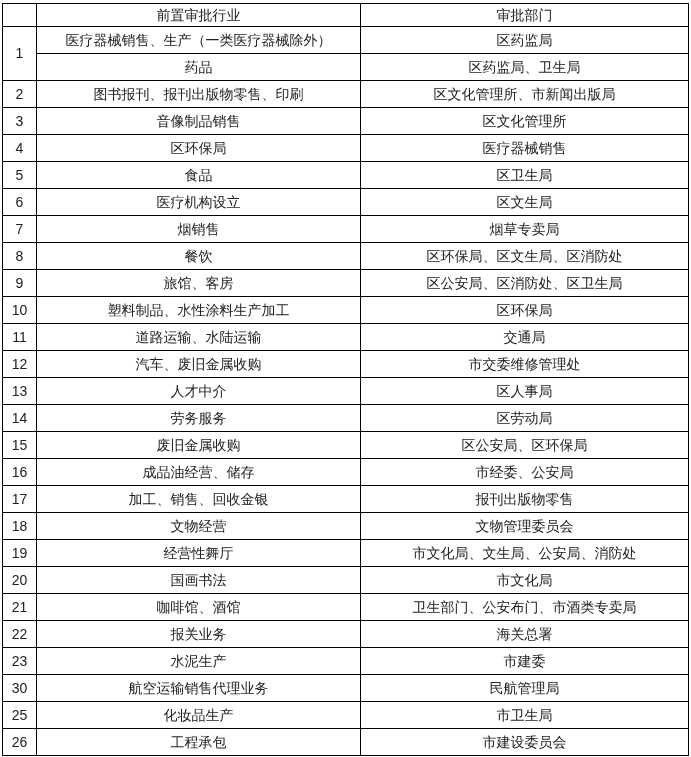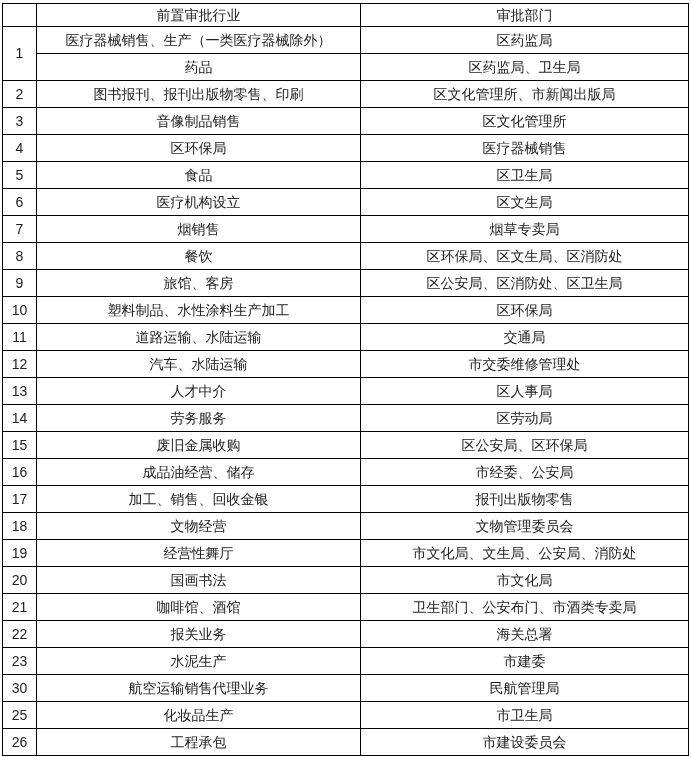--- a/index.html
+++ b/index.html
@@ -113,21 +113,21 @@
           <td>塑料制品、水性涂料生产加工</td>
           <td>区环保局</td>
         </tr>
         <tr>
           <td>11</td>
           <td>道路运输、水陆运输</td>
           <td>交通局</td>
         </tr>
         <tr>
           <td>12</td>
-          <td>汽车、水陆运输</td>
+          <td>汽车、废旧金属收购</td>
           <td>市交委维修管理处</td>
         </tr>
         <tr>
           <td>13</td>
           <td>人才中介</td>
           <td>区人事局</td>
         </tr>
         <tr>
           <td>14</td>
           <td>劳务服务</td>

